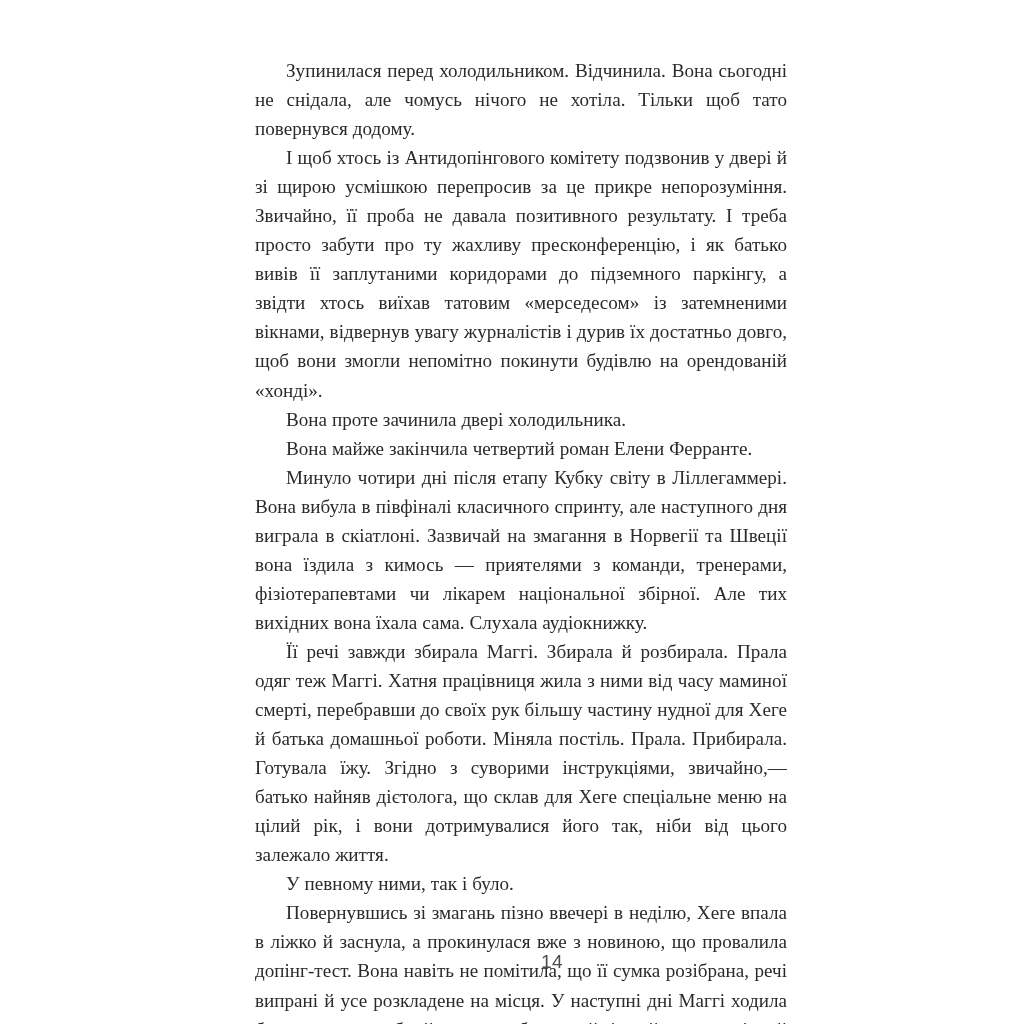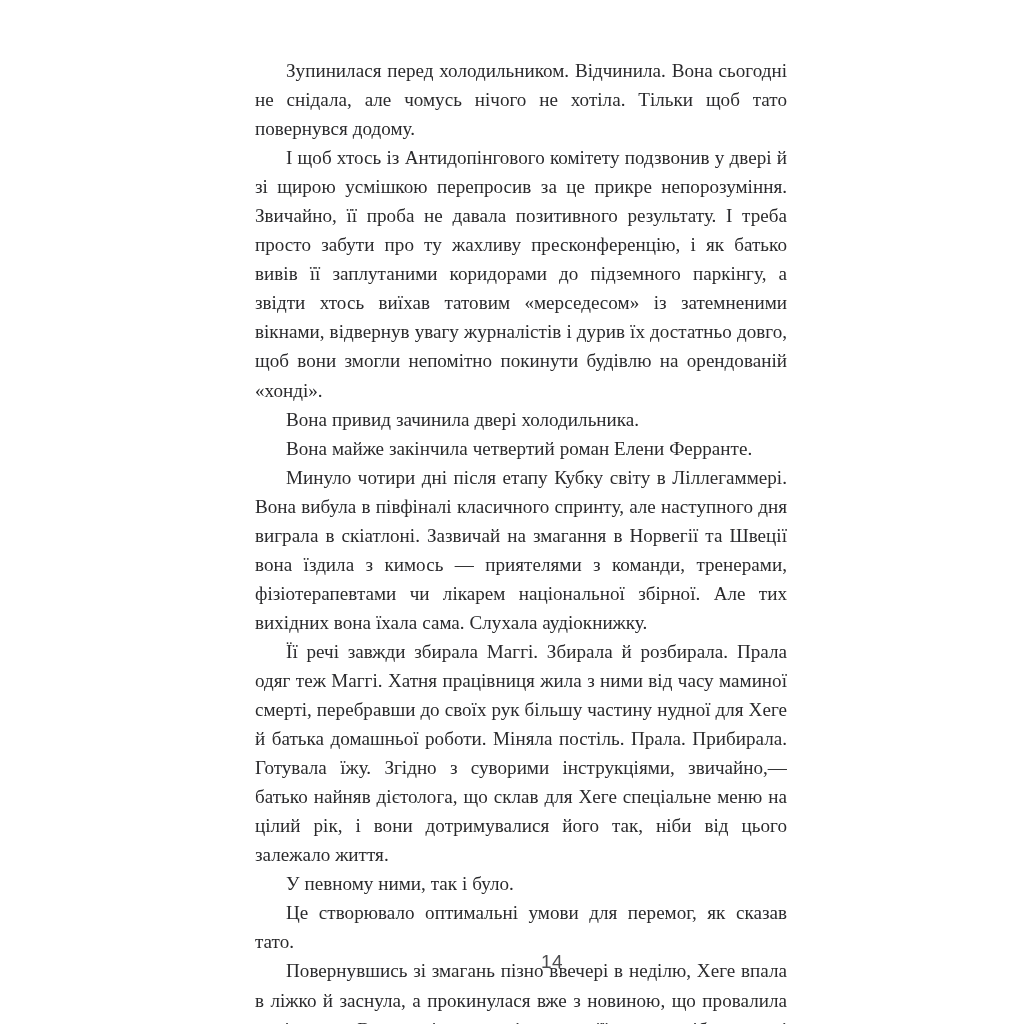--- a/index.html
+++ b/index.html
@@ -65,24 +65,23 @@
   }
 </style>
 </head>
 <body>
 
 <div id="page">
 
   <div id="text-column">
     <p class="para last-line-left">Зупинилася перед холодильником. Відчинила. Вона сьогодні не снідала, але чомусь нічого не хотіла. Тільки щоб тато повернувся додому.</p>
     <p class="para last-line-left">І щоб хтось із Антидопінгового комітету подзвонив у двері й зі щирою усмішкою перепросив за це прикре непорозуміння. Звичайно, її проба не давала позитивного результату. І треба просто забути про ту жахливу пресконференцію, і як батько вивів її заплутаними коридорами до підземного паркінгу, а звідти хтось виїхав татовим «мерседесом» із затемненими вікнами, відвернув увагу журналістів і дурив їх достатньо довго, щоб вони змогли непомітно покинути будівлю на орендованій «хонді».</p>
-    <p class="para last-line-left">Вона привид зачинила двері холодильника.</p>
+    <p class="para last-line-left">Вона проте зачинила двері холодильника.</p>
     <p class="para last-line-left">Вона майже закінчила четвертий роман Елени Ферранте.</p>
     <p class="para last-line-left">Минуло чотири дні після етапу Кубку світу в Ліллегаммері. Вона вибула в півфіналі класичного спринту, але наступного дня виграла в скіатлоні. Зазвичай на змагання в Норвегії та Швеції вона їздила з кимось — приятелями з команди, тренерами, фізіотерапевтами чи лікарем національної збірної. Але тих вихідних вона їхала сама. Слухала аудіокнижку.</p>
     <p class="para last-line-left">Її речі завжди збирала Маггі. Збирала й розбирала. Прала одяг теж Маггі. Хатня працівниця жила з ними від часу маминої смерті, перебравши до своїх рук більшу частину нудної для Хеге й батька домашньої роботи. Міняла постіль. Прала. Прибирала. Готувала їжу. Згідно з суворими інструкціями, звичайно,— батько найняв дієтолога, що склав для Хеге спеціальне меню на цілий рік, і вони дотримувалися його так, ніби від цього залежало життя.</p>
     <p class="para last-line-left">У певному ними, так і було.</p>
-    <p class="para last-line-left">Це створювало оптимальні умови для перемог, як сказав тато.</p>
     <p class="para last-line-left">Повернувшись зі змагань пізно ввечері в неділю, Хеге впала в ліжко й заснула, а прокинулася вже з новиною, що провалила допінг-тест. Вона навіть не помітила, що її сумка розібрана, речі випрані й усе розкладене на місця. У наступні дні Маггі ходила будинком як добрий, проте обережний і майже непомітний привид.</p>
   </div>
 
   <div id="page-number">14</div>
 
 </div>
 
 </body></html>

